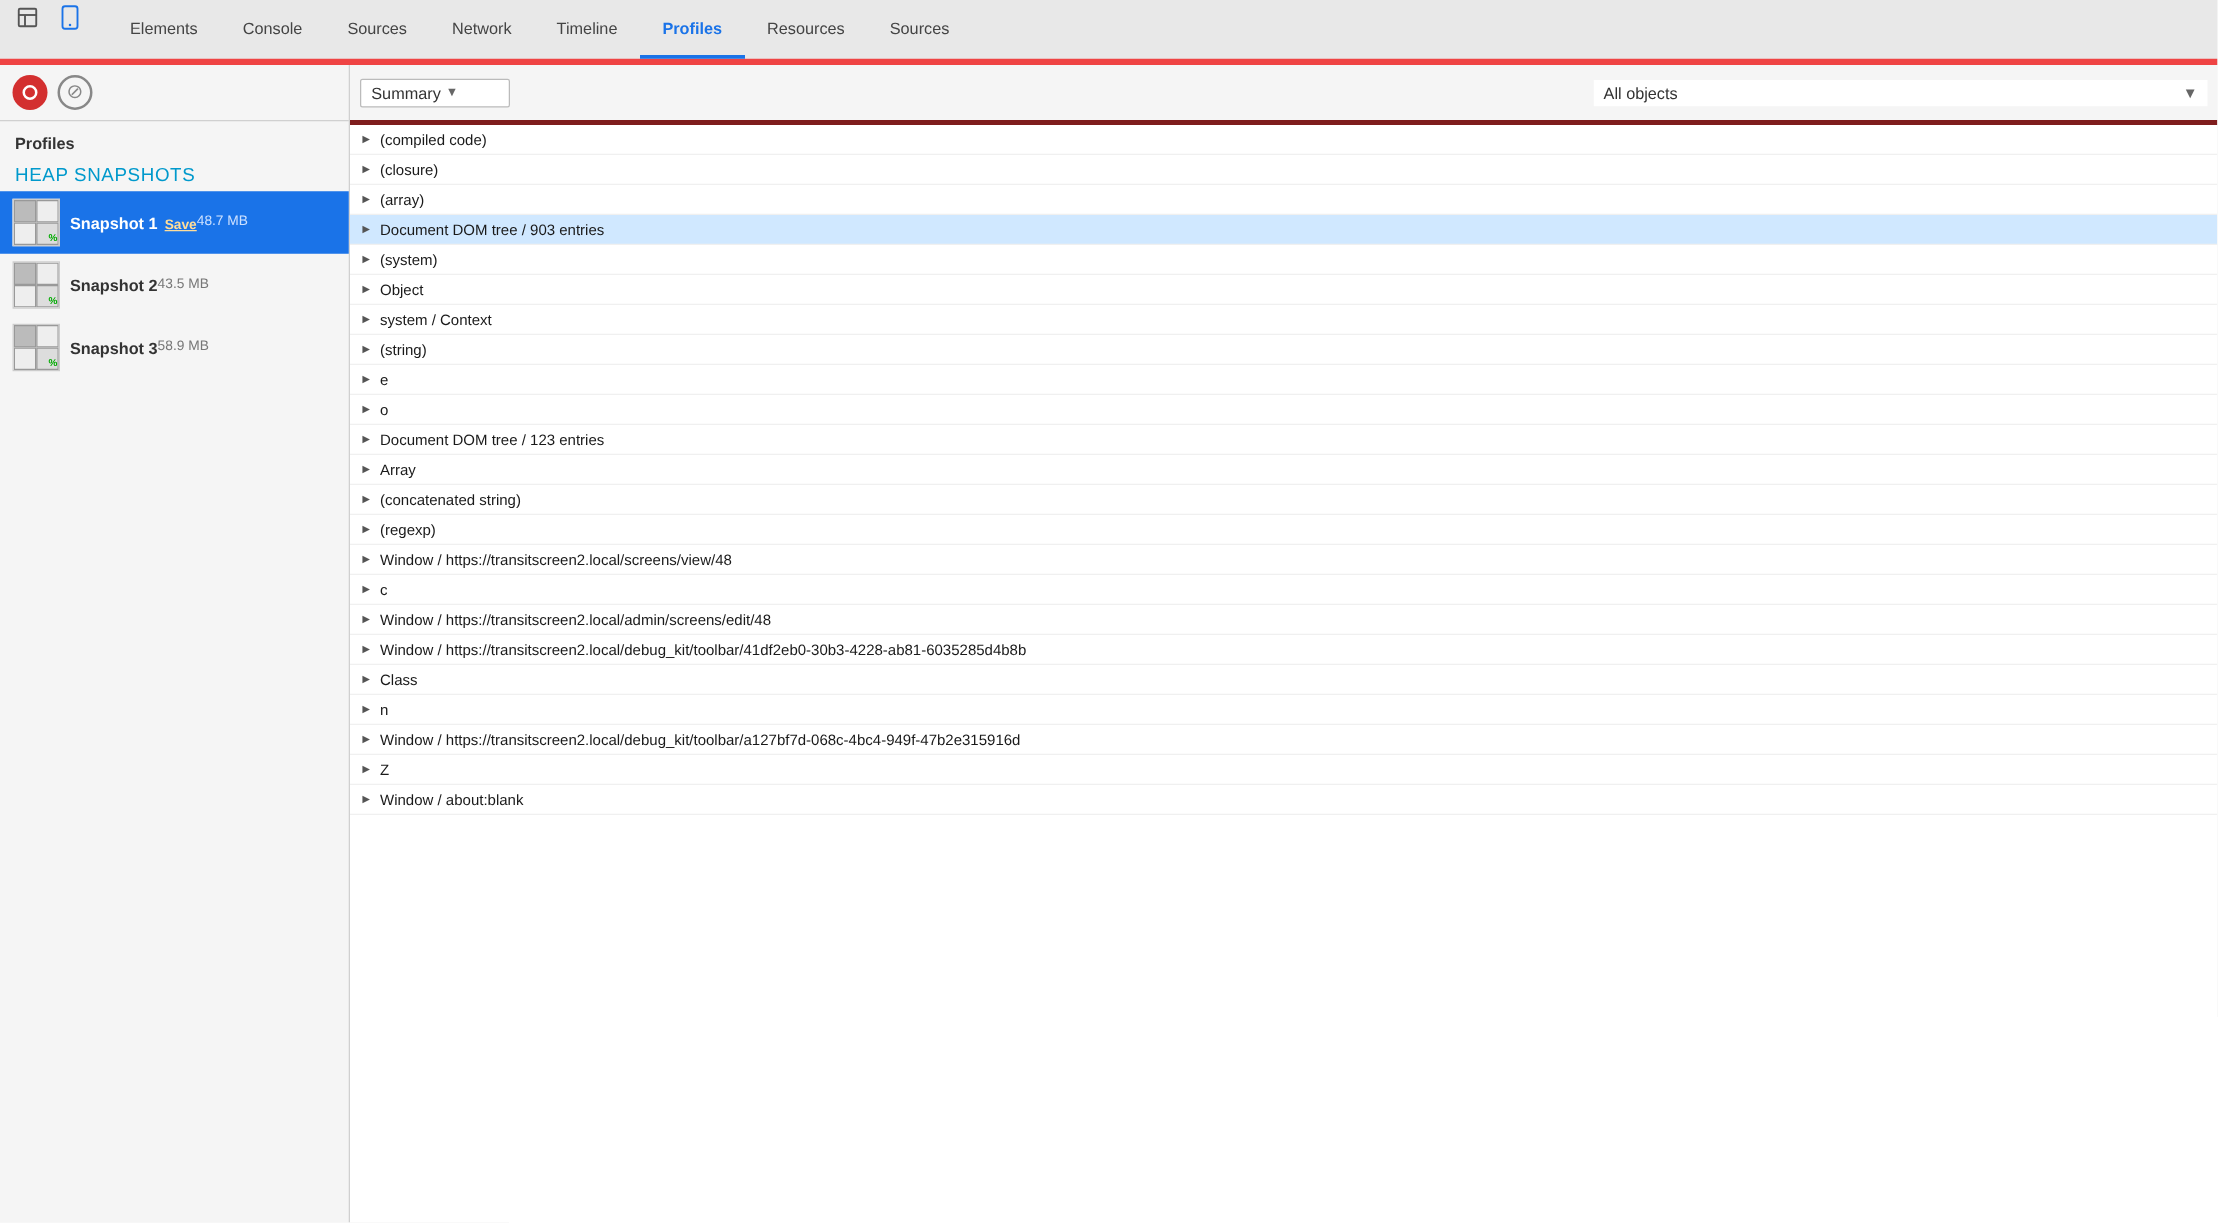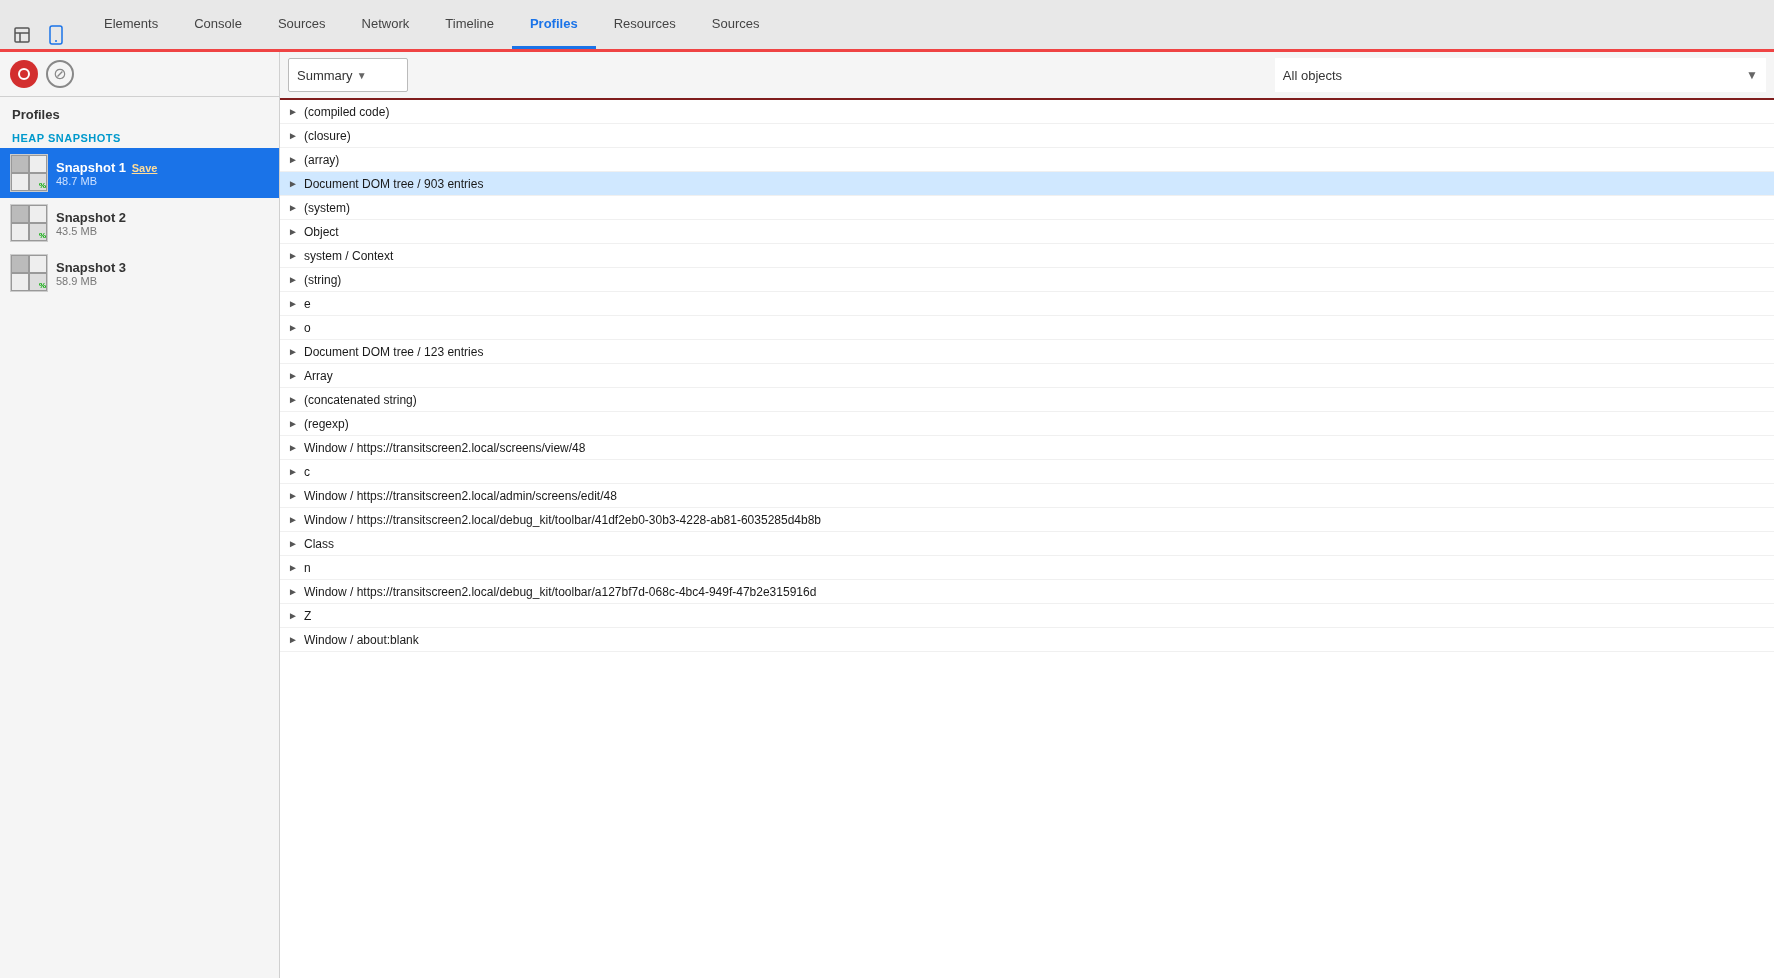--- a/index.html
+++ b/index.html
@@ -9,23 +9,23 @@
       background: #f0f0f0;
       color: #333;
       width: 1774px;
       height: 978px;
       overflow: hidden;
     }
 
     
     .top-nav {
       display: flex;
-      align-items: flex-end;
+      align-items: flex-start;
       background: #e8e8e8;
-      border-bottom: 3px solid #ef4444;
+      border-bottom: 5px solid #ef4444;
       height: 52px;
       padding: 0 8px;
     }
     .nav-icons {
       display: flex;
       align-items: center;
       gap: 6px;
       margin-right: 16px;
     }
     .nav-icon {
@@ -112,22 +112,22 @@
       font-size: 14px;
       color: #888;
     }
     .sidebar-title {
       font-size: 13px;
       font-weight: 600;
       padding: 10px 12px 4px 12px;
       color: #333;
     }
     .heap-snapshots-label {
-      font-size: 11px;
-      font-weight: 700;
+      font-size: 15px;
+      font-weight: 400;
       color: #0099cc;
       padding: 6px 12px 4px 12px;
       letter-spacing: 0.5px;
     }
     .snapshot-item {
       display: flex;
       align-items: center;
       padding: 6px 10px;
       cursor: pointer;
       gap: 8px;
@@ -166,21 +166,20 @@
     .snapshot-icon-badge {
       position: absolute;
       bottom: 1px;
       right: 1px;
       font-size: 8px;
       color: #0a0;
       font-weight: bold;
     }
     .snapshot-info {
       display: flex;
-      flex-direction: column;
     }
     .snapshot-name {
       font-size: 13px;
       font-weight: 600;
     }
     .snapshot-item.active .snapshot-name { color: white; }
     .snapshot-size {
       font-size: 11px;
       color: #777;
     }
@@ -196,21 +195,22 @@
     
     .content-area {
       flex: 1;
       display: flex;
       flex-direction: column;
       background: white;
       overflow: hidden;
     }
     .content-toolbar {
       display: flex;
-      border-bottom: 2px solid #7f1d1d;
+      align-items: center;
+      border-bottom: 4px solid #7f1d1d;
       padding: 6px 8px;
       gap: 6px;
       background: #f5f5f5;
       height: 48px;
     }
     .summary-dropdown {
       display: flex;
       align-items: center;
       background: white;
       border: 1px solid #bbb;

